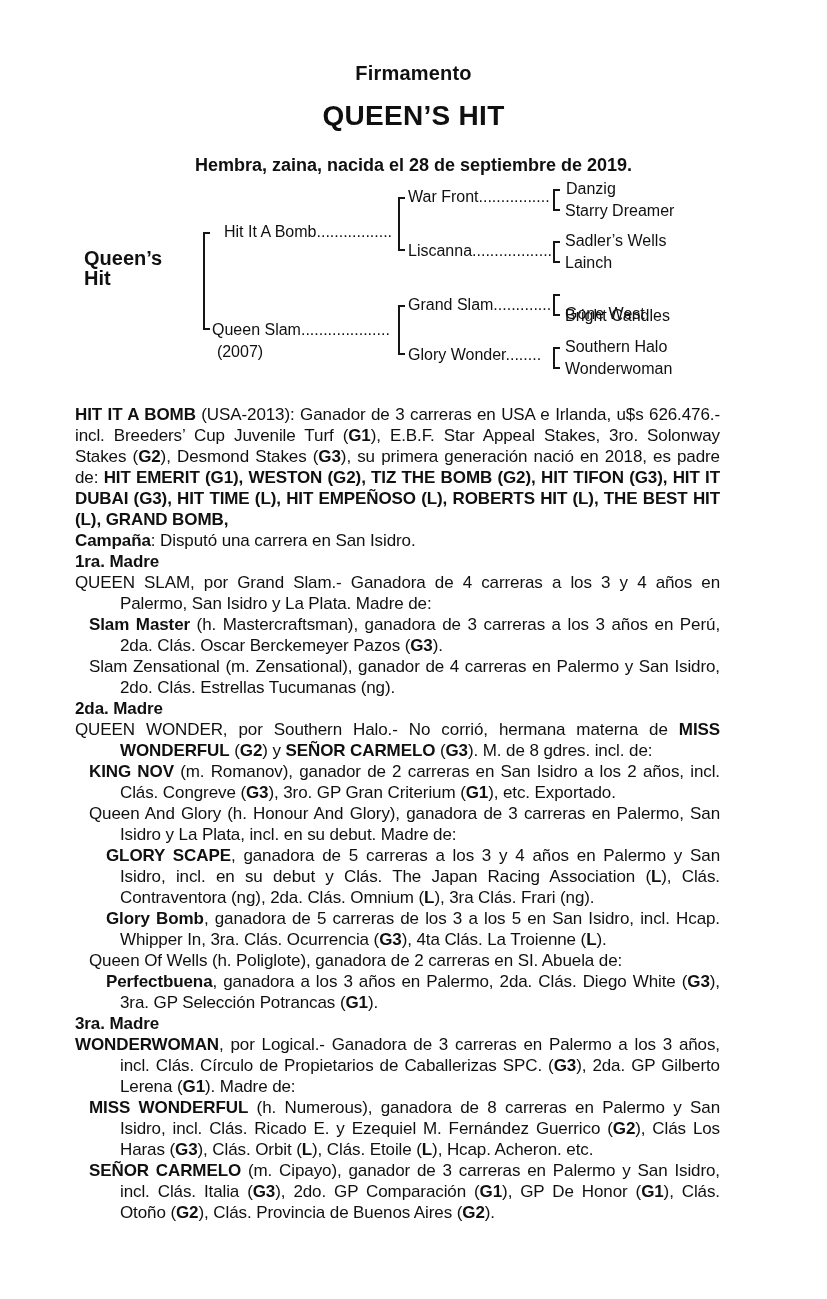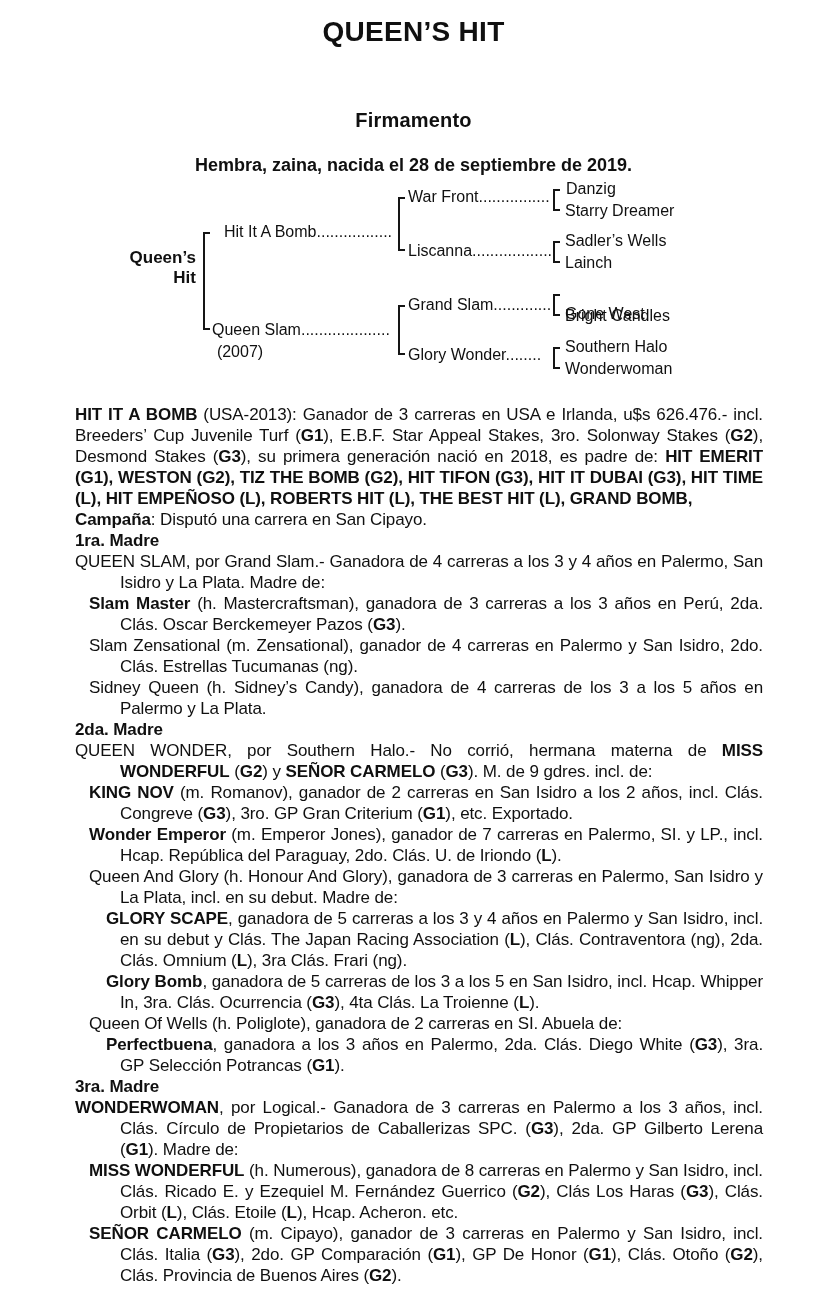--- a/index.html
+++ b/index.html
@@ -18,21 +18,21 @@
   .t1{padding-top:62px;font-size:20px;line-height:22px;letter-spacing:.2px;}
   .t2{margin-top:17px;font-size:28px;line-height:30px;letter-spacing:.3px;}
   .t3{margin-top:24px;font-size:18px;line-height:20px;}
   
   .ped-spacer{height:229px;}
   .ped-node{
     position:absolute;font-size:16px;line-height:20px;white-space:nowrap;
   }
   .ped-subject{
     position:absolute;left:84px;top:248px;width:112px;
-    font-size:17px;line-height:20px;font-weight:bold;text-align:right;
+    font-size:20px;line-height:20px;font-weight:bold;text-align:left;
   }
   .bracket{position:absolute;width:6px;border-left:2px solid #151515;}
   .bracket::before,.bracket::after{
     content:"";position:absolute;left:0;width:5px;height:2px;background:#151515;
   }
   .bracket::before{top:0;}
   .bracket::after{bottom:0;}
   #pbr1 {left:203px;top:232px;height:98px;}
   #pbr2a{left:398px;top:197px;height:54px;}
   #pbr2b{left:398px;top:305px;height:50px;}
@@ -50,41 +50,41 @@
   #pg3a{left:566px;top:179px;}
   #pg3b{left:565px;top:201px;}
   #pg3c{left:565px;top:231px;}
   #pg3d{left:565px;top:253px;}
   #pg3e{left:565px;top:284px;margin-top:20px;}
   #pg3f{left:565px;top:306px;}
   #pg3g{left:565px;top:337px;}
   #pg3h{left:565px;top:359px;}
   
   .body{
-    padding:0 64px 0 75px;
+    padding:0 107px 0 75px;
     font-size:17px;line-height:21px;
     text-align:justify;
     letter-spacing:-0.1px;
   }
   .body p{margin:0;}
   .sire-par{margin:0;}
   .camp{margin-top:5px;}
   .shead{font-weight:bold;text-align:left;}
   .p0{padding-left:45px;text-indent:-45px;}
   .p1{padding-left:45px;text-indent:-31px;}
   .p2{padding-left:45px;text-indent:-14px;}
   .bb{font-weight:bold;}
 </style>
 </head>
 <body>
 
 <div class="page">
 
+  <div class="hdr t1">Firmamento</div>
   <div class="hdr t2">QUEEN’S HIT</div>
-  <div class="hdr t1">Firmamento</div>
   <div class="hdr t3">Hembra, zaina, nacida el 28 de septiembre de 2019.</div>
 
   <div class="ped-spacer"></div>
 
   <div class="ped-subject">
     <span>Queen’s</span><br>
     <span>Hit</span>
   </div>
 
   <div class="bracket" id="pbr1"></div>
@@ -110,32 +110,30 @@
   <div class="ped-node" id="pg3d">Lainch</div>
   <div class="ped-node" id="pg3e">Gone West</div>
   <div class="ped-node" id="pg3f">Bright Candles</div>
   <div class="ped-node" id="pg3g">Southern Halo</div>
   <div class="ped-node" id="pg3h">Wonderwoman</div>
 
   <div class="body">
 
     <p class="sire-par"><span class="bb">HIT IT A BOMB</span><span> (USA-2013): Ganador de 3 carreras en USA e Irlanda, u$s 626.476.- incl. Breeders’ Cup Juvenile Turf (</span><span class="bb">G1</span><span>), E.B.F. Star Appeal Stakes, 3ro. Solonway Stakes (</span><span class="bb">G2</span><span>), Desmond Stakes (</span><span class="bb">G3</span><span>), su primera generación nació en 2018, es padre de: </span><span class="bb">HIT EMERIT (G1), WESTON (G2), TIZ THE BOMB (G2), HIT TIFON (G3), HIT IT DUBAI (G3), HIT TIME (L), HIT EMPEÑOSO (L), ROBERTS HIT (L), THE BEST HIT (L), GRAND BOMB,</span></p>
 
-    <p class="camp"><span class="bb">Campaña</span><span>: Disputó una carrera en San Cipayo.</span></p>
+    <p class="camp"><span class="bb">Campaña</span><span>: Disputó una carrera en San Isidro.</span></p>
 
     <p class="shead">1ra. Madre</p>
     <p class="p0"><span>QUEEN SLAM, por Grand Slam.- Ganadora de 4 carreras a los 3 y 4 años en Palermo, San Isidro y La Plata. Madre de:</span></p>
     <p class="p1"><span class="bb">Slam Master</span><span> (h. Mastercraftsman), ganadora de 3 carreras a los 3 años en Perú, 2da. Clás. Oscar Berckemeyer Pazos (</span><span class="bb">G3</span><span>).</span></p>
     <p class="p1"><span>Slam Zensational (m. Zensational), ganador de 4 carreras en Palermo y San Isidro, 2do. Clás. Estrellas Tucumanas (ng).</span></p>
-    <p class="p1"><span>Sidney Queen (h. Sidney’s Candy), ganadora de 4 carreras de los 3 a los 5 años en Palermo y La Plata.</span></p>
 
     <p class="shead">2da. Madre</p>
-    <p class="p0"><span>QUEEN WONDER, por Southern Halo.- No corrió, hermana materna de </span><span class="bb">MISS WONDERFUL</span><span> (</span><span class="bb">G2</span><span>) y </span><span class="bb">SEÑOR CARMELO</span><span> (</span><span class="bb">G3</span><span>). M. de 9 gdres. incl. de:</span></p>
+    <p class="p0"><span>QUEEN WONDER, por Southern Halo.- No corrió, hermana materna de </span><span class="bb">MISS WONDERFUL</span><span> (</span><span class="bb">G2</span><span>) y </span><span class="bb">SEÑOR CARMELO</span><span> (</span><span class="bb">G3</span><span>). M. de 8 gdres. incl. de:</span></p>
     <p class="p1"><span class="bb">KING NOV</span><span> (m. Romanov), ganador de 2 carreras en San Isidro a los 2 años, incl. Clás. Congreve (</span><span class="bb">G3</span><span>), 3ro. GP Gran Criterium (</span><span class="bb">G1</span><span>), etc. Exportado.</span></p>
-    <p class="p1"><span class="bb">Wonder Emperor</span><span> (m. Emperor Jones), ganador de 7 carreras en Palermo, SI. y LP., incl. Hcap. República del Paraguay, 2do. Clás. U. de Iriondo (</span><span class="bb">L</span><span>).</span></p>
     <p class="p1"><span>Queen And Glory (h. Honour And Glory), ganadora de 3 carreras en Palermo, San Isidro y La Plata, incl. en su debut. Madre de:</span></p>
     <p class="p2"><span class="bb">GLORY SCAPE</span><span>, ganadora de 5 carreras a los 3 y 4 años en Palermo y San Isidro, incl. en su debut y Clás. The Japan Racing Association (</span><span class="bb">L</span><span>), Clás. Contraventora (ng), 2da. Clás. Omnium (</span><span class="bb">L</span><span>), 3ra Clás. Frari (ng).</span></p>
     <p class="p2"><span class="bb">Glory Bomb</span><span>, ganadora de 5 carreras de los 3 a los 5 en San Isidro, incl. Hcap. Whipper In, 3ra. Clás. Ocurrencia (</span><span class="bb">G3</span><span>), 4ta Clás. La Troienne (</span><span class="bb">L</span><span>).</span></p>
     <p class="p1"><span>Queen Of Wells (h. Poliglote), ganadora de 2 carreras en SI. Abuela de:</span></p>
     <p class="p2"><span class="bb">Perfectbuena</span><span>, ganadora a los 3 años en Palermo, 2da. Clás. Diego White (</span><span class="bb">G3</span><span>), 3ra. GP Selección Potrancas (</span><span class="bb">G1</span><span>).</span></p>
 
     <p class="shead">3ra. Madre</p>
     <p class="p0"><span class="bb">WONDERWOMAN</span><span>, por Logical.- Ganadora de 3 carreras en Palermo a los 3 años, incl. Clás. Círculo de Propietarios de Caballerizas SPC. (</span><span class="bb">G3</span><span>), 2da. GP Gilberto Lerena (</span><span class="bb">G1</span><span>). Madre de:</span></p>
     <p class="p1"><span class="bb">MISS WONDERFUL</span><span> (h. Numerous), ganadora de 8 carreras en Palermo y San Isidro, incl. Clás. Ricado E. y Ezequiel M. Fernández Guerrico (</span><span class="bb">G2</span><span>), Clás Los Haras (</span><span class="bb">G3</span><span>), Clás. Orbit (</span><span class="bb">L</span><span>), Clás. Etoile (</span><span class="bb">L</span><span>), Hcap. Acheron. etc.</span></p>
     <p class="p1"><span class="bb">SEÑOR CARMELO</span><span> (m. Cipayo), ganador de 3 carreras en Palermo y San Isidro, incl. Clás. Italia (</span><span class="bb">G3</span><span>), 2do. GP Comparación (</span><span class="bb">G1</span><span>), GP De Honor (</span><span class="bb">G1</span><span>), Clás. Otoño (</span><span class="bb">G2</span><span>), Clás. Provincia de Buenos Aires (</span><span class="bb">G2</span><span>).</span></p>

